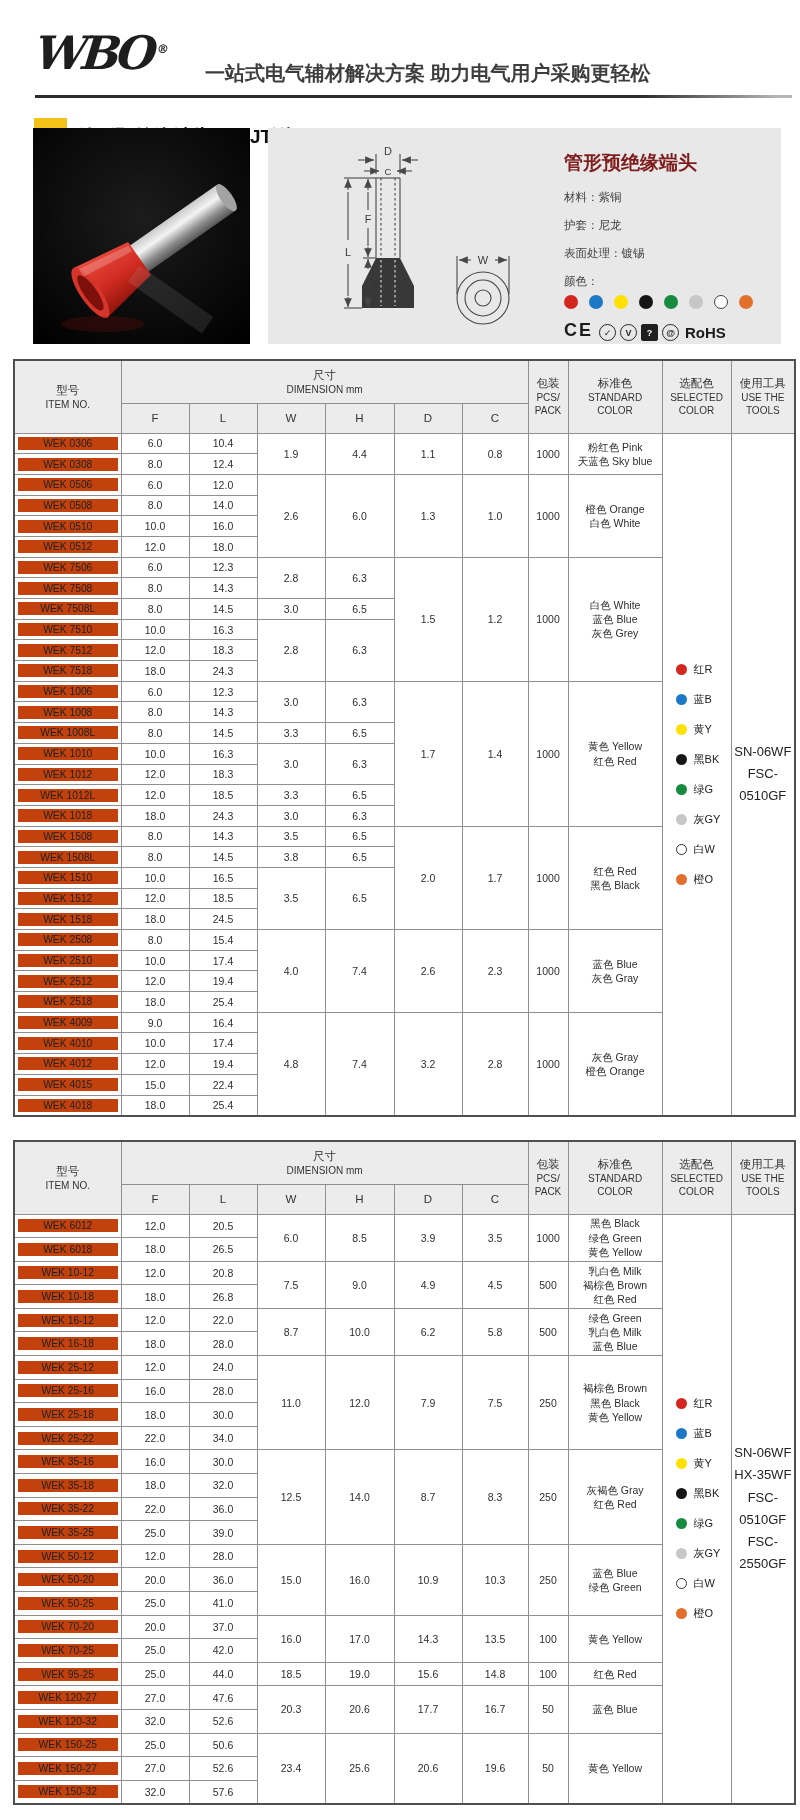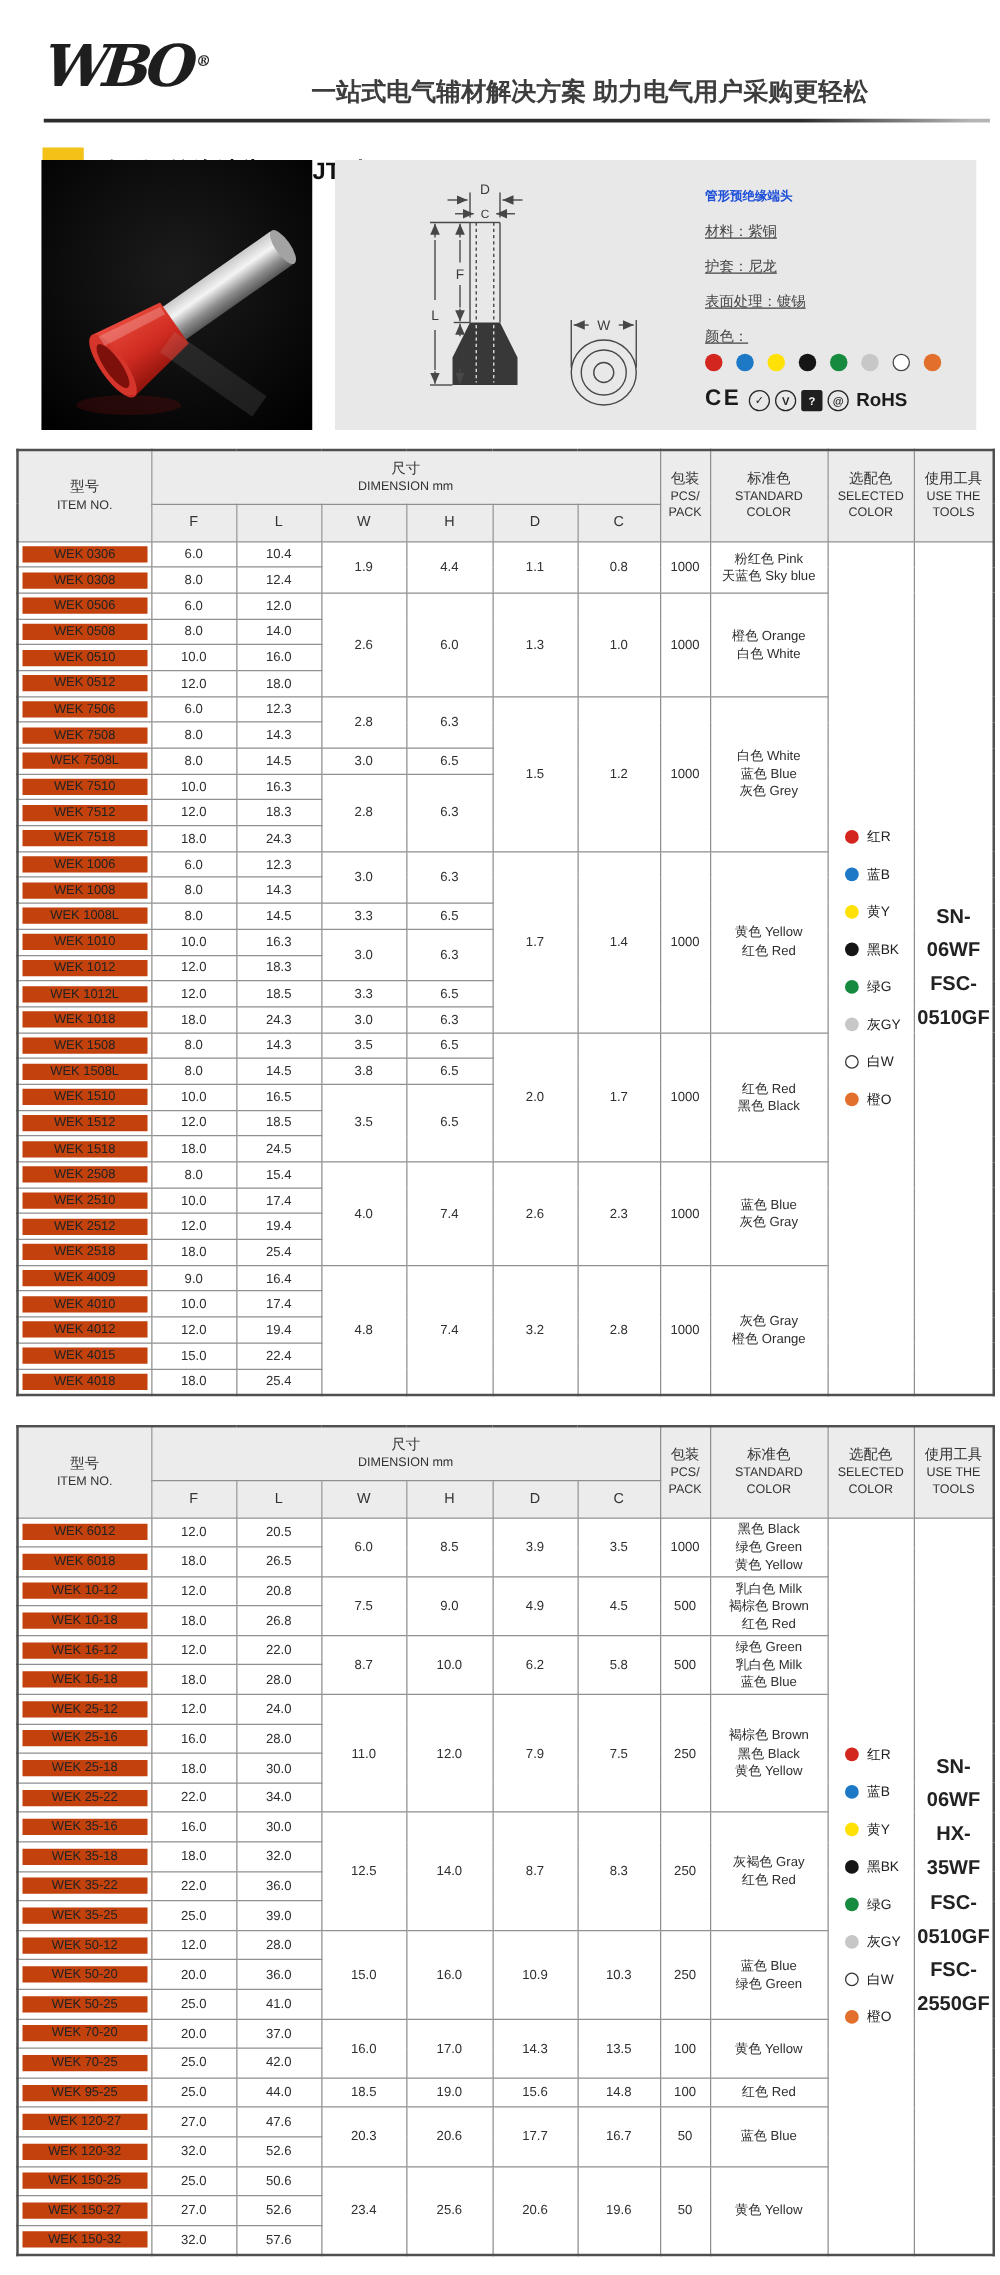--- a/index.html
+++ b/index.html
@@ -5,33 +5,33 @@
   html,body{margin:0;padding:0;}
   body{
     width:800px;height:1820px;position:relative;background:#fff;
     font-family:"Liberation Sans","DejaVu Sans",sans-serif;overflow:hidden;
   }
   
   .logo{position:absolute;left:36px;top:26px;font-family:"DejaVu Serif",serif;
     font-style:italic;font-weight:bold;font-size:46px;letter-spacing:-5px;color:#1e1e1e;
     transform:skewX(-6deg);}
   .logo sup{font-size:12px;letter-spacing:0;margin-left:4px;}
-  .slogan{position:absolute;left:205px;top:60px;font-size:20px;font-weight:bold;color:#3d3d3d;margin-left:44px;}
+  .slogan{position:absolute;left:205px;top:60px;font-size:20px;font-weight:bold;color:#3d3d3d;}
   .head-rule{position:absolute;left:35px;top:95px;width:757px;height:3px;
     background:linear-gradient(to right,#2c2c2c 80%,#b5b5b5 98%);}
   
   .title-square{position:absolute;left:34px;top:118px;width:33px;height:34px;background:#f3c117;}
   .section-title{position:absolute;left:78px;top:124px;font-size:19px;font-weight:bold;color:#111;}
   
   .photo-box{position:absolute;left:33px;top:128px;width:217px;height:216px;}
   .panel{position:absolute;left:268px;top:128px;width:513px;height:216px;background:#e8e8e8;}
   .drawing{position:absolute;left:0;top:0;}
   .info{position:absolute;left:296px;top:22px;width:210px;color:#3a3a3a;}
-  .info-title{font-size:10px;font-weight:bold;color:#1d4ed8;margin-bottom:14px;}
-  .info-line{font-size:11.5px;margin-bottom:13px;color:#444;text-decoration:underline;}
+  .info-title{font-size:19px;font-weight:bold;color:#7f1d1d;margin-bottom:14px;}
+  .info-line{font-size:11.5px;margin-bottom:13px;color:#444;}
   .dots-row{display:flex;gap:11px;margin-top:6px;}
   .dot{width:14px;height:14px;border-radius:50%;display:inline-block;}
   .dot.outline{border:1.3px solid #444;box-sizing:border-box;}
   .certs{display:flex;align-items:flex-end;gap:6px;margin-top:11px;}
   .ce{font-size:18px;font-weight:bold;letter-spacing:2px;color:#1b1b1b;}
   .badge{width:17px;height:17px;border:1.6px solid #262626;border-radius:50%;
     display:flex;align-items:center;justify-content:center;font-size:9px;font-weight:bold;
     color:#262626;box-sizing:border-box;}
   .badge.square{border-radius:2px;background:#1f1f1f;color:#fff;border-color:#1f1f1f;}
   .rohs{font-size:15px;font-weight:bold;color:#1b1b1b;}
@@ -46,21 +46,21 @@
   .spec-table tbody tr.group-start td{border-top:1.6px solid #565656;}
   .t1 thead tr.h1{height:43px;} .t1 thead tr.h2{height:30px;}
   .t2 thead tr.h1{height:43px;} .t2 thead tr.h2{height:30px;}
   .t1 tbody tr{height:20.7px;} .t2 tbody tr{height:23.6px;}
   .item-chip{background:#c2410c;margin:1px 3px;padding:1px 0;font-size:10.3px;color:#222;}
   .std-lines div{line-height:1.35;font-size:10.5px;}
   .sel-list{display:flex;flex-direction:column;gap:15px;align-items:flex-start;padding-left:13px;}
   .sel-item{display:flex;align-items:center;gap:7px;font-size:11px;color:#222;}
   .sel-dot{width:11px;height:11px;border-radius:50%;flex:none;}
   .sel-dot.outline{border:1.3px solid #333;box-sizing:border-box;background:#fff;}
-  .tools-lines div{font-size:16px;line-height:1.7;color:#222;font-weight:bold;}
+  .tools-lines div{font-size:13px;line-height:1.7;color:#222;}
 </style>
 </head>
 <body>
 
 <div class="logo"><span>WBO</span><sup>®</sup></div>
 <div class="slogan">一站式电气辅材解决方案  助力电气用户采购更轻松</div>
 <div class="head-rule"></div>
 
 <div class="title-square"></div>
 <div class="section-title">管形预绝缘端头(TG-JT型)</div>

